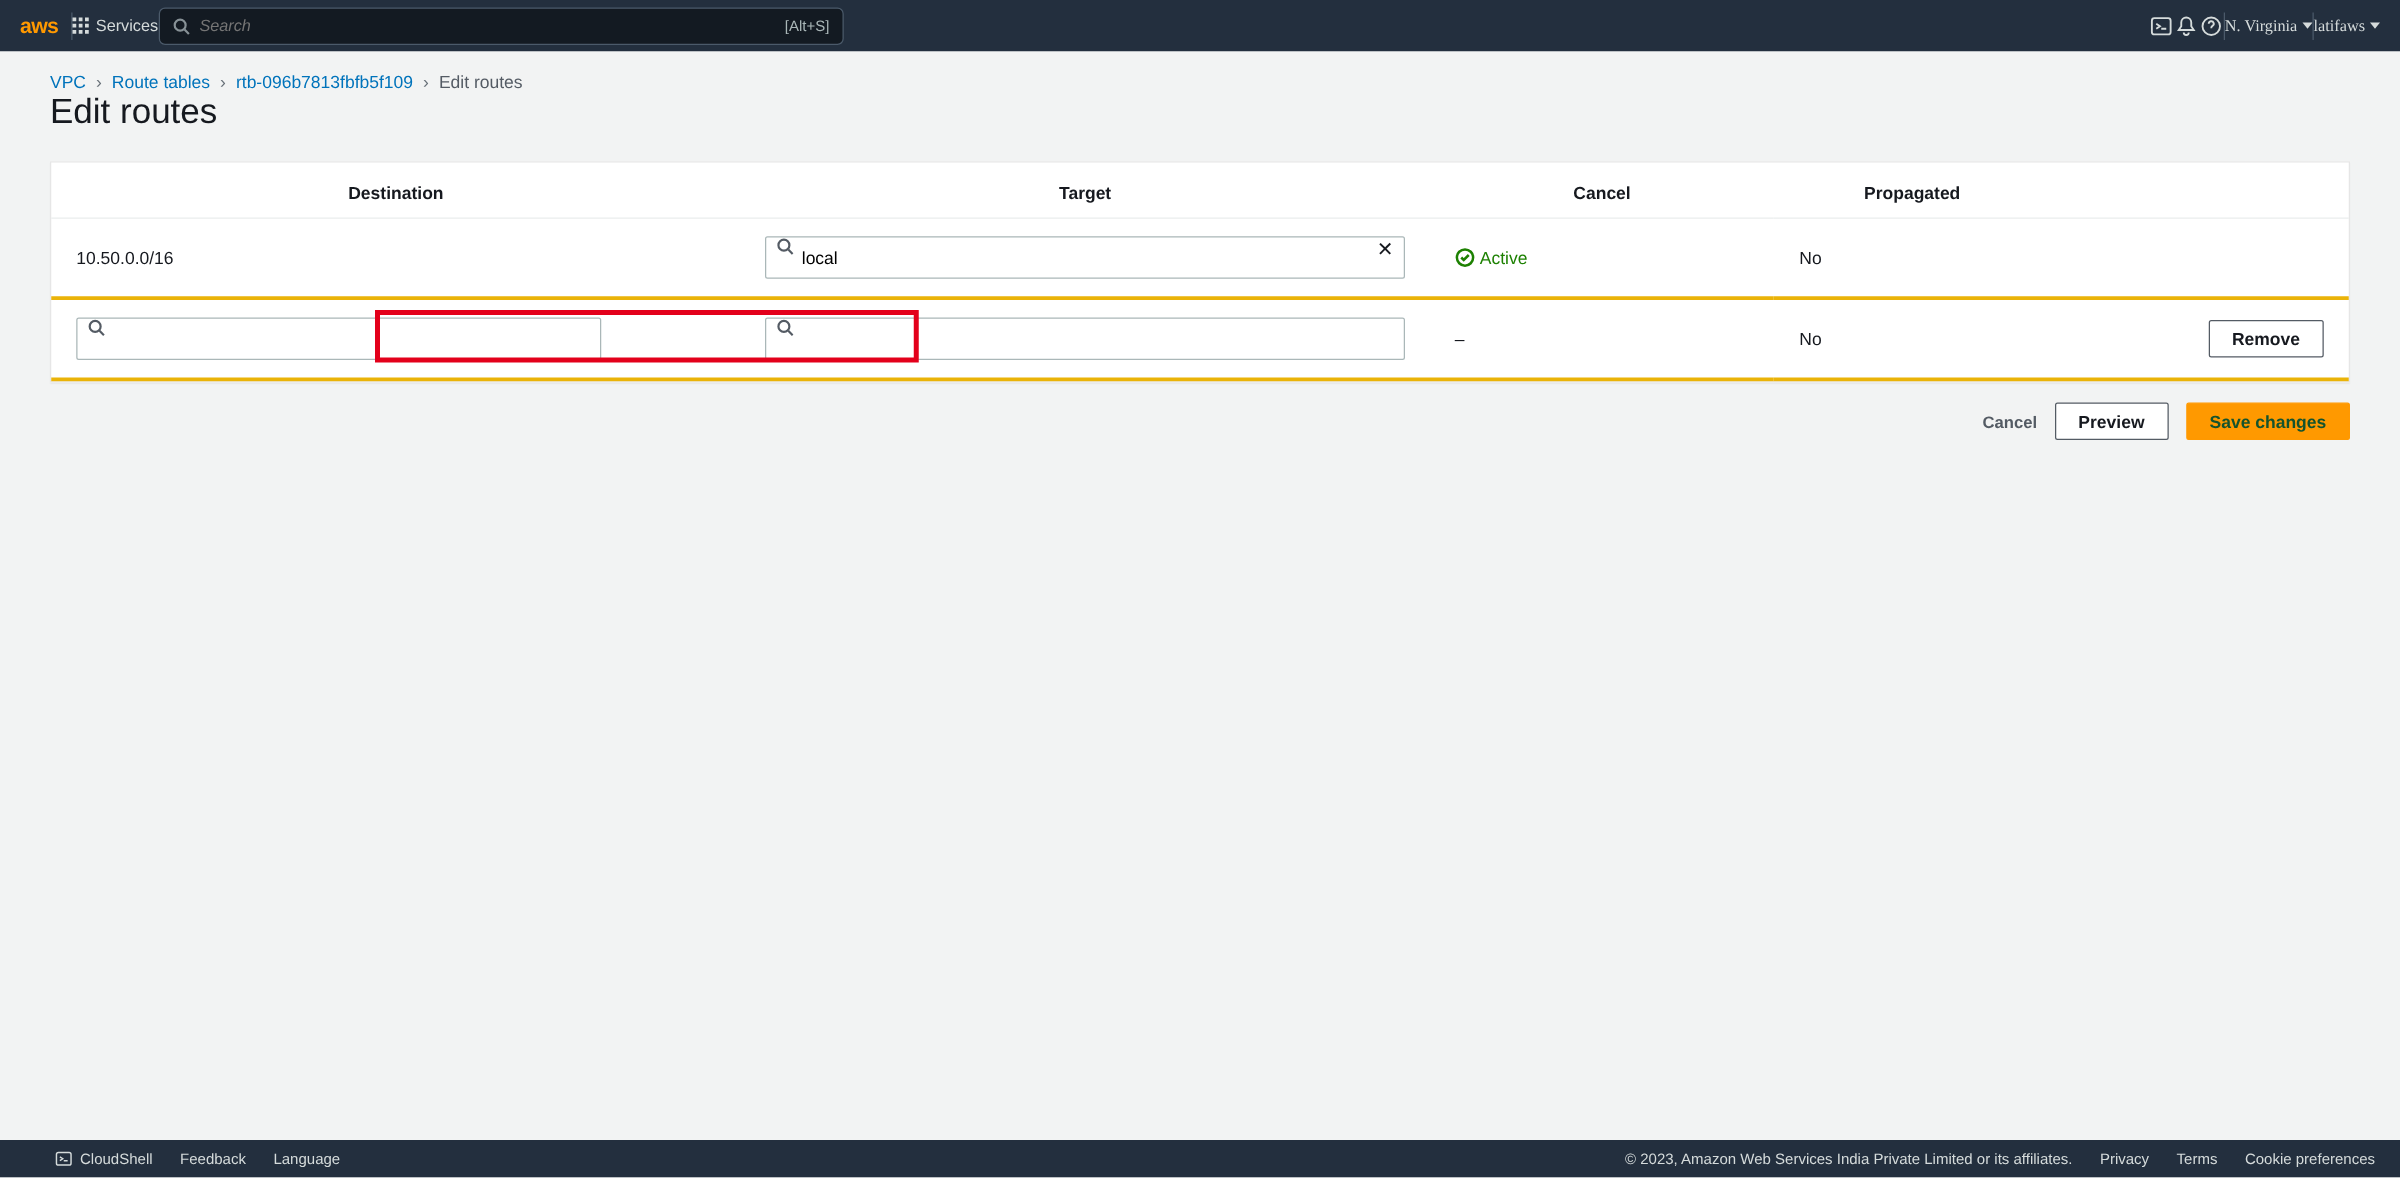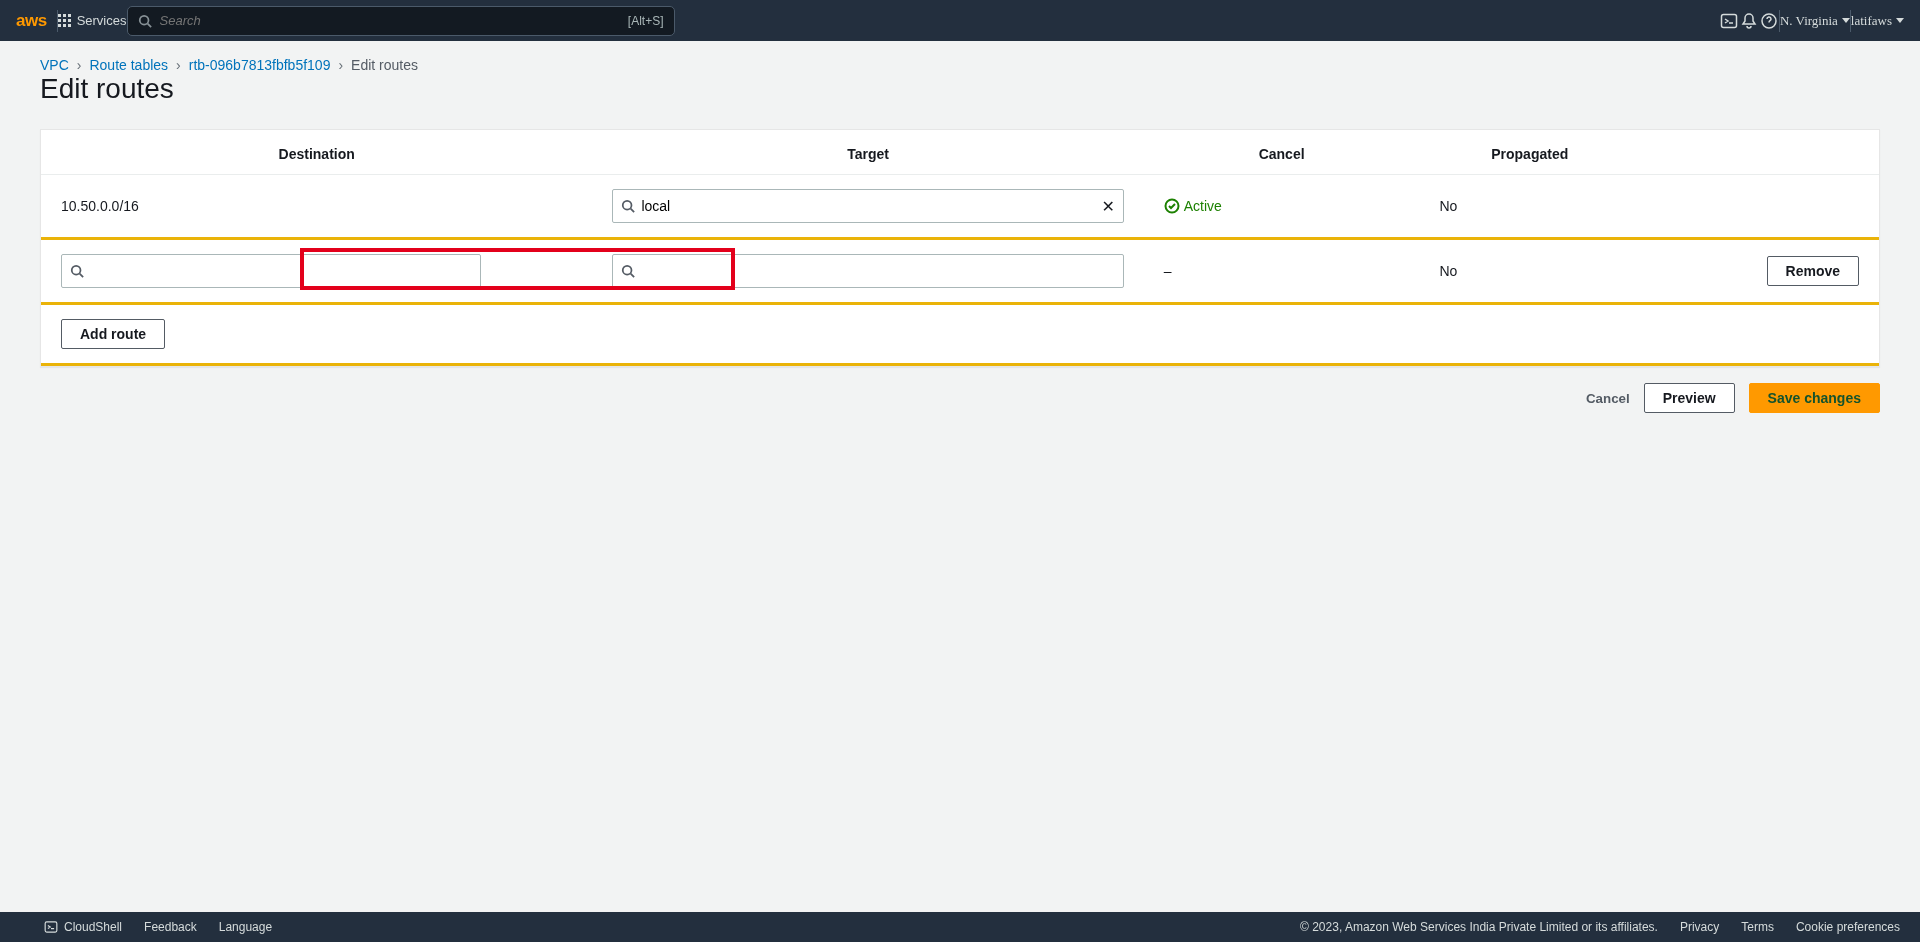--- a/index.html
+++ b/index.html
@@ -107,21 +107,21 @@
     border-bottom:3px solid #eab308;
     vertical-align:middle;
   }
   .col-dest{width:30%;}
   .col-target{width:30%;}
   .col-status{width:15%;}
   .col-prop{width:12%;}
   .col-act{width:13%;text-align:right;}
 
   .search-field{
-    display:flex;align-items:center;
+    display:flex;
     border:1px solid #aab7b8;border-radius:2px;
     height:34px;padding:0 8px;gap:6px;
     background:#fff;
   }
   .search-field input{
     border:none;outline:none;flex:1;font-size:14px;
     background:transparent;
   }
   .search-field .mag{color:#545b64;flex-shrink:0;}
   .search-field .clr{cursor:pointer;color:#16191f;font-size:16px;flex-shrink:0;}
@@ -292,25 +292,20 @@
                 </svg>
               <input value="" style="">
             </div>
           </td>
           <td>–</td>
           <td>No</td>
           <td style="text-align:right;">
             <button class="btn">Remove</button>
           </td>
         </tr>
-        <tr class="add-route-row">
-          <td colspan="5">
-            <button class="btn">Add route</button>
-          </td>
-        </tr>
       </tbody>
     </table>
 
     <div class="red-box" style="left:259px; top:118px; width:435px; height:42px;"></div>
   </div>
 
   <div class="actions-bar">
     <button class="btn-link">Cancel</button>
     <button class="btn">Preview</button>
     <button class="btn btn-primary">Save changes</button>

